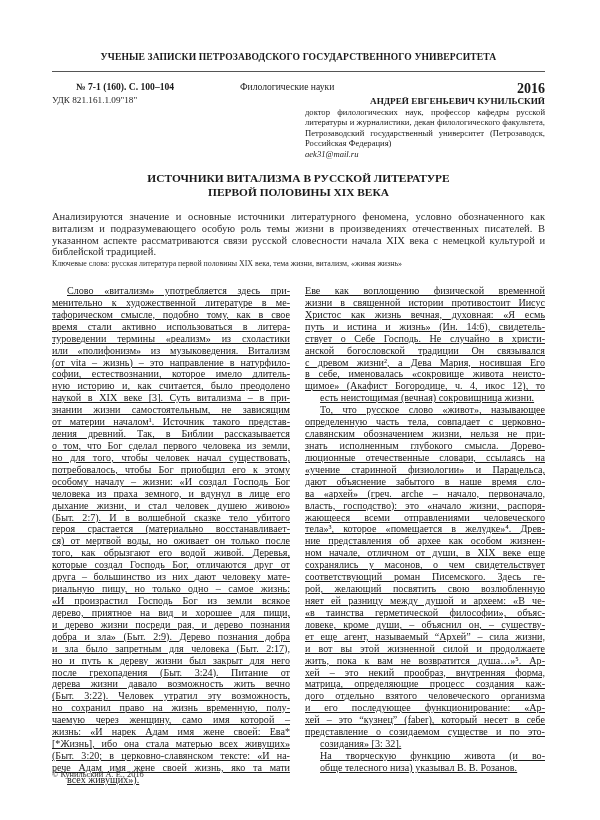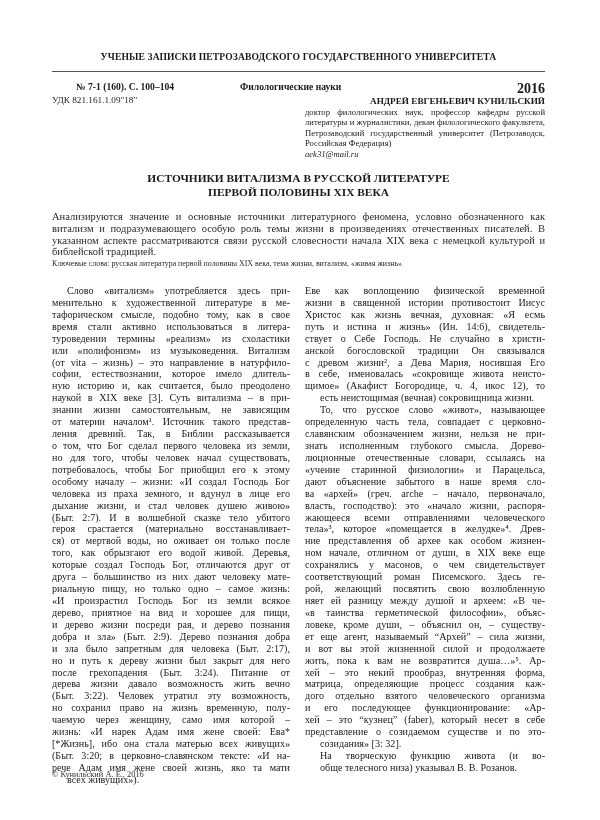--- a/index.html
+++ b/index.html
@@ -3,32 +3,32 @@
 <meta charset="utf-8">
 <style>
   html, body { margin: 0; padding: 0; background: #ffffff; }
   body { width: 600px; height: 820px; position: relative; overflow: hidden;
          font-family: "Liberation Serif", "DejaVu Serif", serif; color: #1a1a1a; }
   .abs { position: absolute; }
   .journal-title { left: 52px; width: 493px; top: 51px; text-align: center;
                    font-weight: bold; font-size: 9.6px; letter-spacing: 0.1px; }
   .rule { left: 52px; width: 493px; top: 71px; height: 0; border-top: 1px solid #555; }
   .issue { left: 52px; top: 81px; font-weight: bold; font-size: 9.6px; margin-left: 24px; }
-  .section { left: 240px; top: 81px; font-weight: bold; font-size: 9.6px; }
+  .section { left: 240px; top: 81px; font-weight: normal; font-size: 9.6px; }
   .year { right: 55px; top: 81px; font-weight: bold; font-size: 14px; }
   .udk { left: 52px; top: 95px; font-size: 9.2px; }
   .author { left: 305px; width: 240px; top: 96px; font-size: 8.6px; line-height: 10.6px; text-align: justify; }
   .author-name { text-align: right; font-weight: bold; font-size: 9.2px; }
   .author-email { font-style: italic; }
   .title { left: 52px; width: 493px; top: 172px; text-align: center; font-weight: bold;
            font-size: 11.4px; line-height: 13.5px; }
   .abstract { left: 52px; width: 493px; top: 211px; font-size: 10.5px; line-height: 11.8px;
               text-align: justify; color: #2a2a2a; }
   .keywords { left: 52px; width: 493px; top: 259px; font-size: 7.9px; color: #2a2a2a; }
-  .col { top: 285px; font-size: 10.1px; line-height: 11.92px; text-align: justify; }
+  .col { top: 285px; font-size: 10.1px; line-height: 11.92px; text-align: justify; text-decoration: underline; }
   .col-left { left: 52px; width: 238px; }
   .col-right { left: 305px; width: 240px; }
   .copyright { left: 52px; top: 770px; font-size: 8.4px; color: #333; }
   .line { display: block; white-space: nowrap; text-align: justify; text-align-last: justify; }
   .line.last { text-align-last: left; padding-left: 15px; }
 </style>
 </head>
 <body>
 
 <div class="abs journal-title">УЧЕНЫЕ ЗАПИСКИ ПЕТРОЗАВОДСКОГО ГОСУДАРСТВЕННОГО УНИВЕРСИТЕТА</div>

